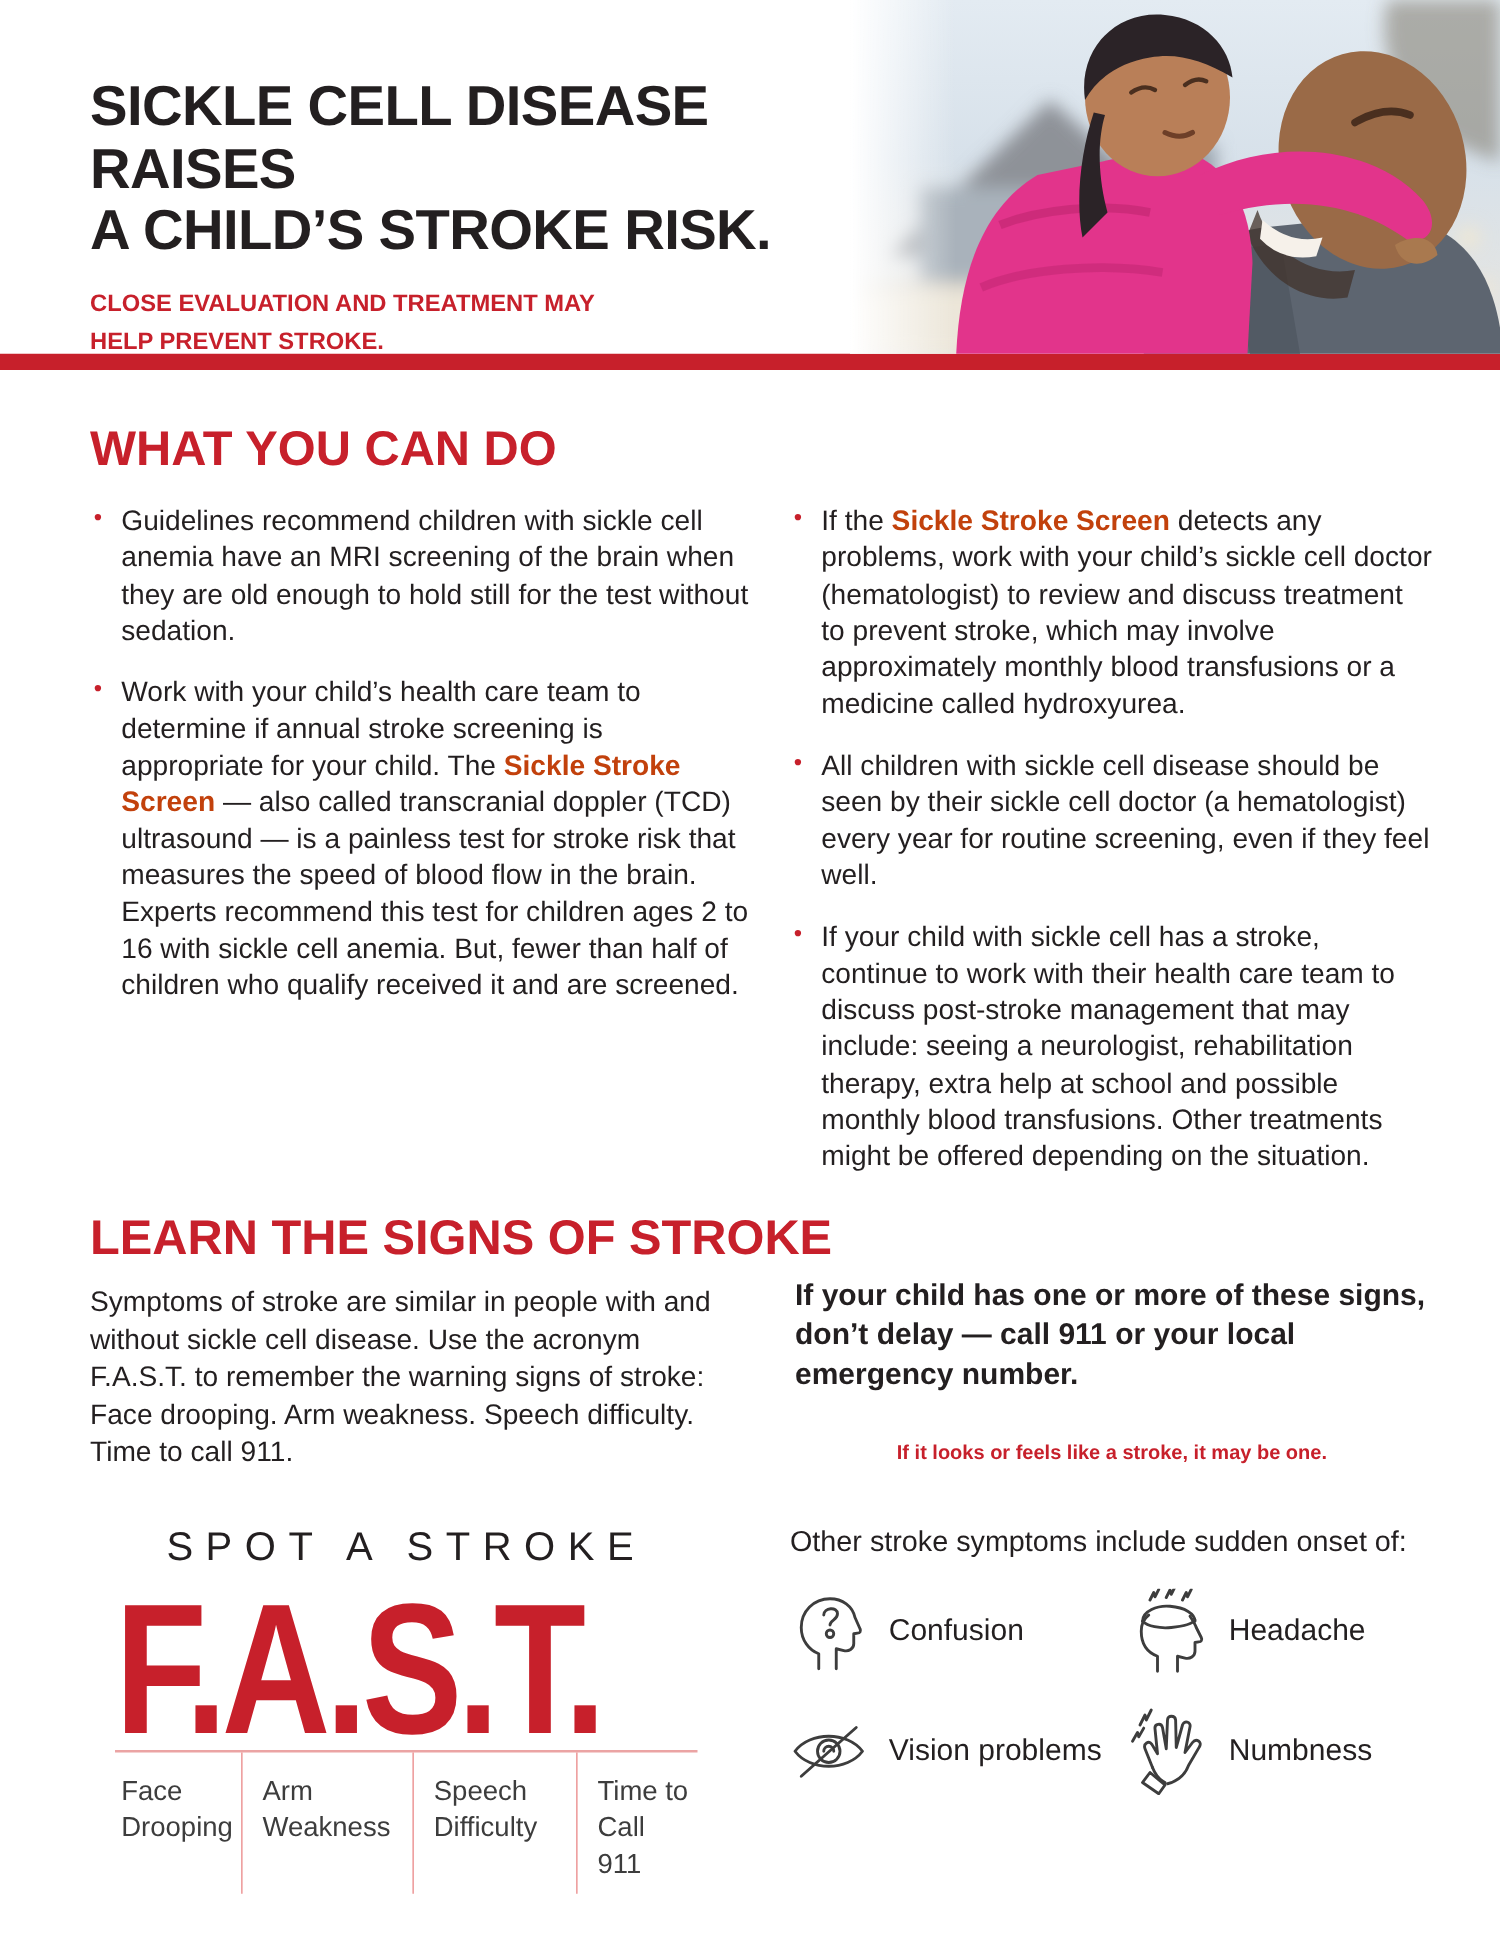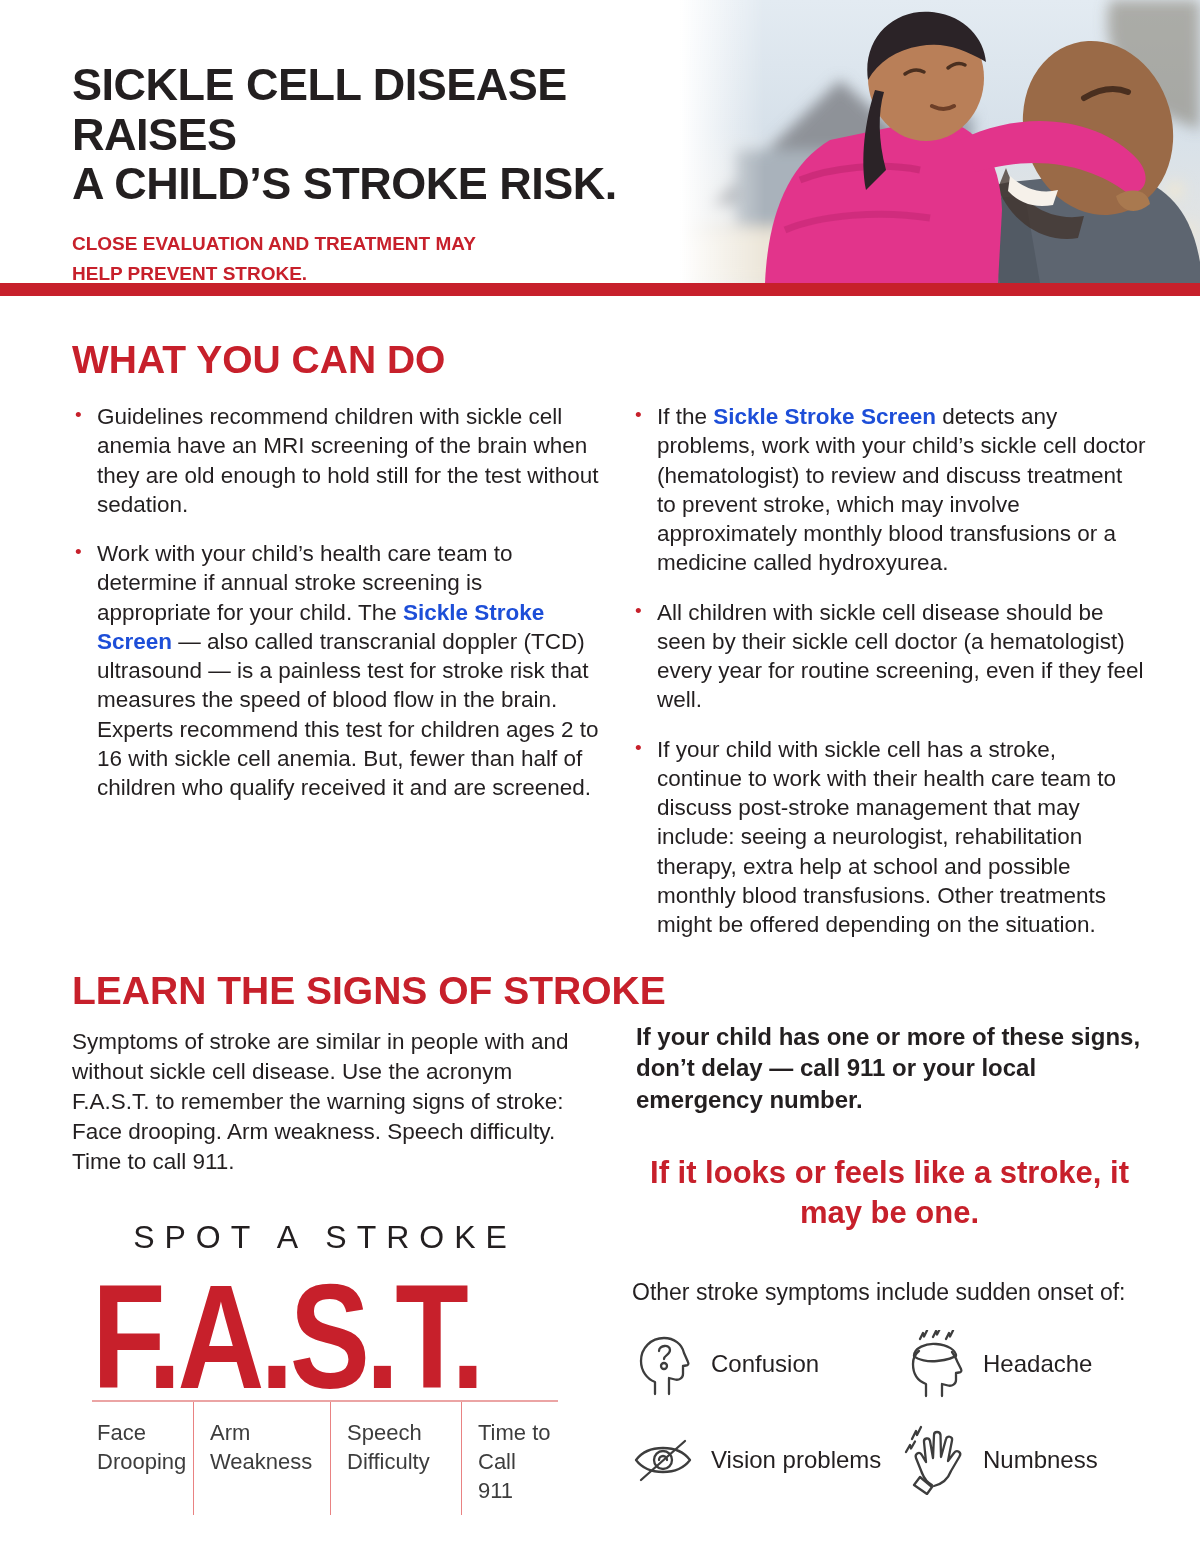--- a/index.html
+++ b/index.html
@@ -35,21 +35,21 @@
   .cols { display:grid; grid-template-columns:528px 515px; column-gap:20px;gap:32px; }
   .bullets { list-style:none; }
   .bullets li {
     position:relative; padding-left:25px; margin-bottom:20px;
     font-size:22.5px; line-height:1.3; color:#231f20;
   }
   .bullets li::before {
     content:"•"; position:absolute; left:3px; top:1px;
     color:#c7202b; font-size:19px;
   }
-  .hl { color:#1d4ed8; font-weight:700; }
+  .hl { color:#c2410c; font-weight:700; }
 
   
   .section-what { margin-top:42px; }
   .section-what .cols { margin-top:20px; }
 
   
   .section-signs { margin-top:10px; }
   .signs-intro { margin-top:14px; font-size:22.5px; line-height:1.33; width:505px; }
 
   .fast-block { margin-top:42px; margin-left:20px; width:466px; }
@@ -71,21 +71,21 @@
   }
   .fast-cell:first-child { padding-left:5px; }
   .fast-cell + .fast-cell { border-left:1.5px solid #e98282; }
 
   
   .urgent {
     margin-top:8px; text-align:left; font-size:24px; font-weight:700;
     line-height:1.30; color:#231f20; padding:0 4px;
   }
   .warning {
-    margin-top:38px; text-align:center; font-size:31px; font-weight:700;
+    margin-top:38px; text-align:center; font-size:16px; font-weight:700;
     color:#c7202b; line-height:1.3;
   }
   .other-intro { margin-top:46px; font-size:23px; color:#231f20; }
   .symptom-grid {
     margin-top:24px; display:grid; grid-template-columns:272px 1fr;
     row-gap:28px;
   }
   .symptom { display:flex; align-items:center; gap:17px; }
   .symptom .icon-box { width:62px; height:68px; flex:0 0 62px;
     display:flex; align-items:center; justify-content:center; }

